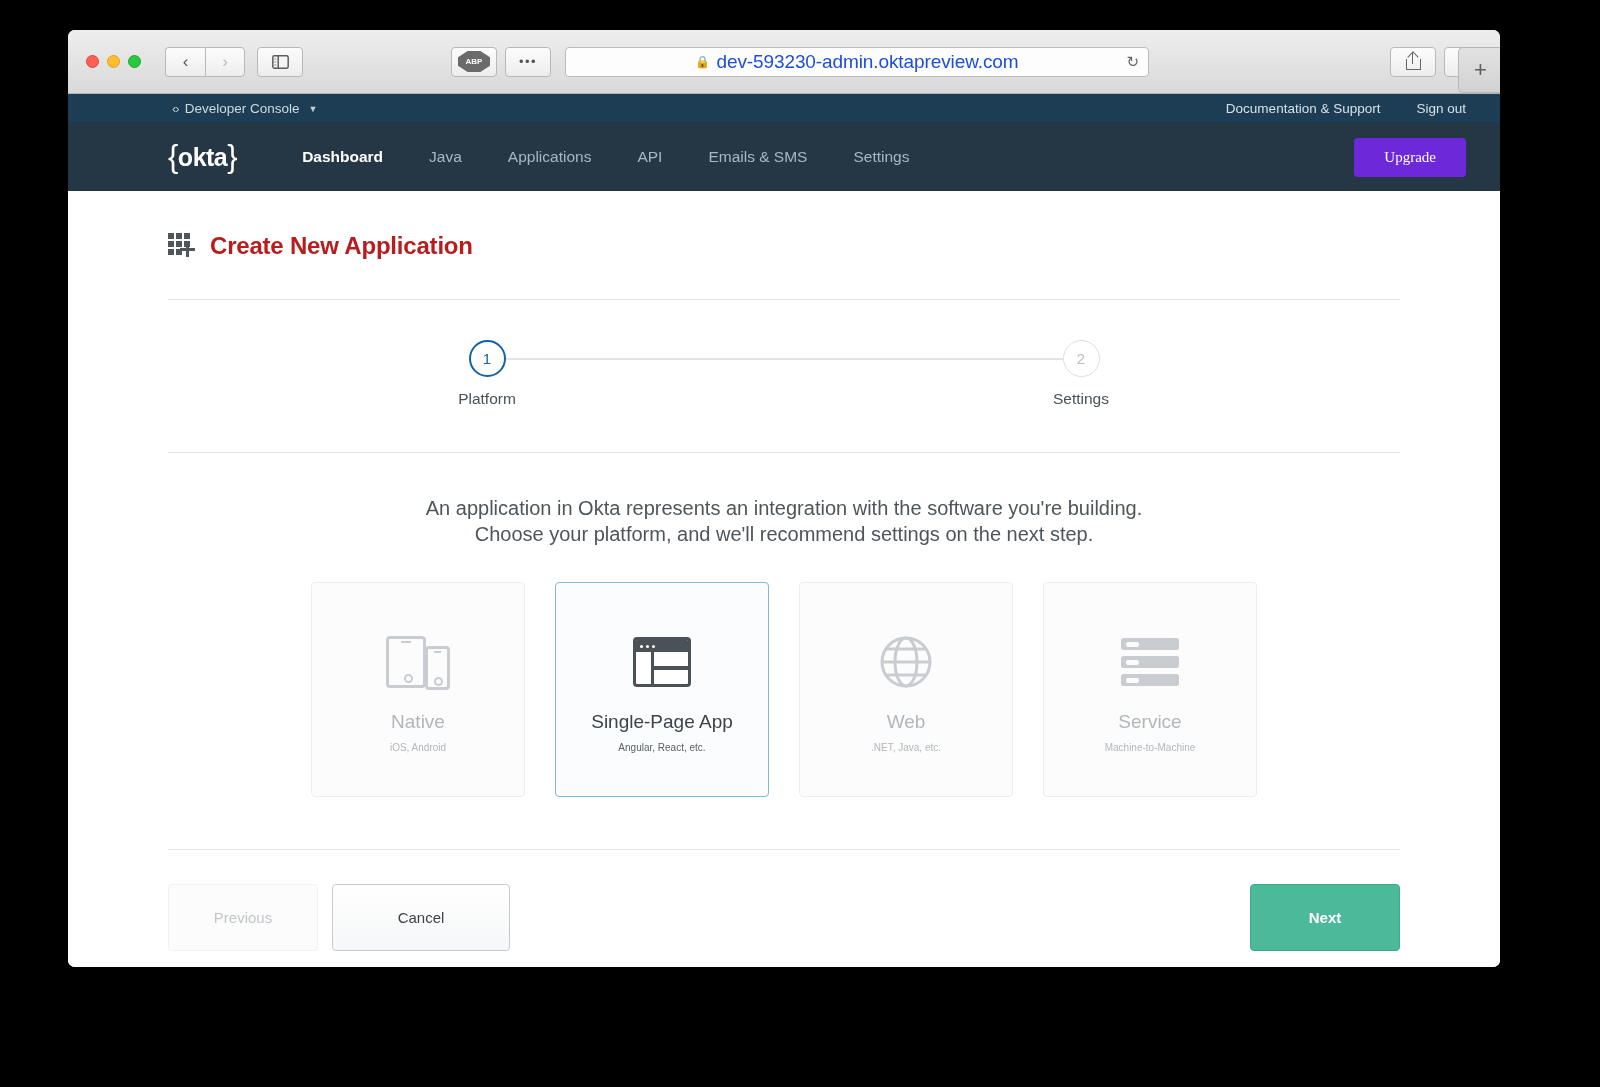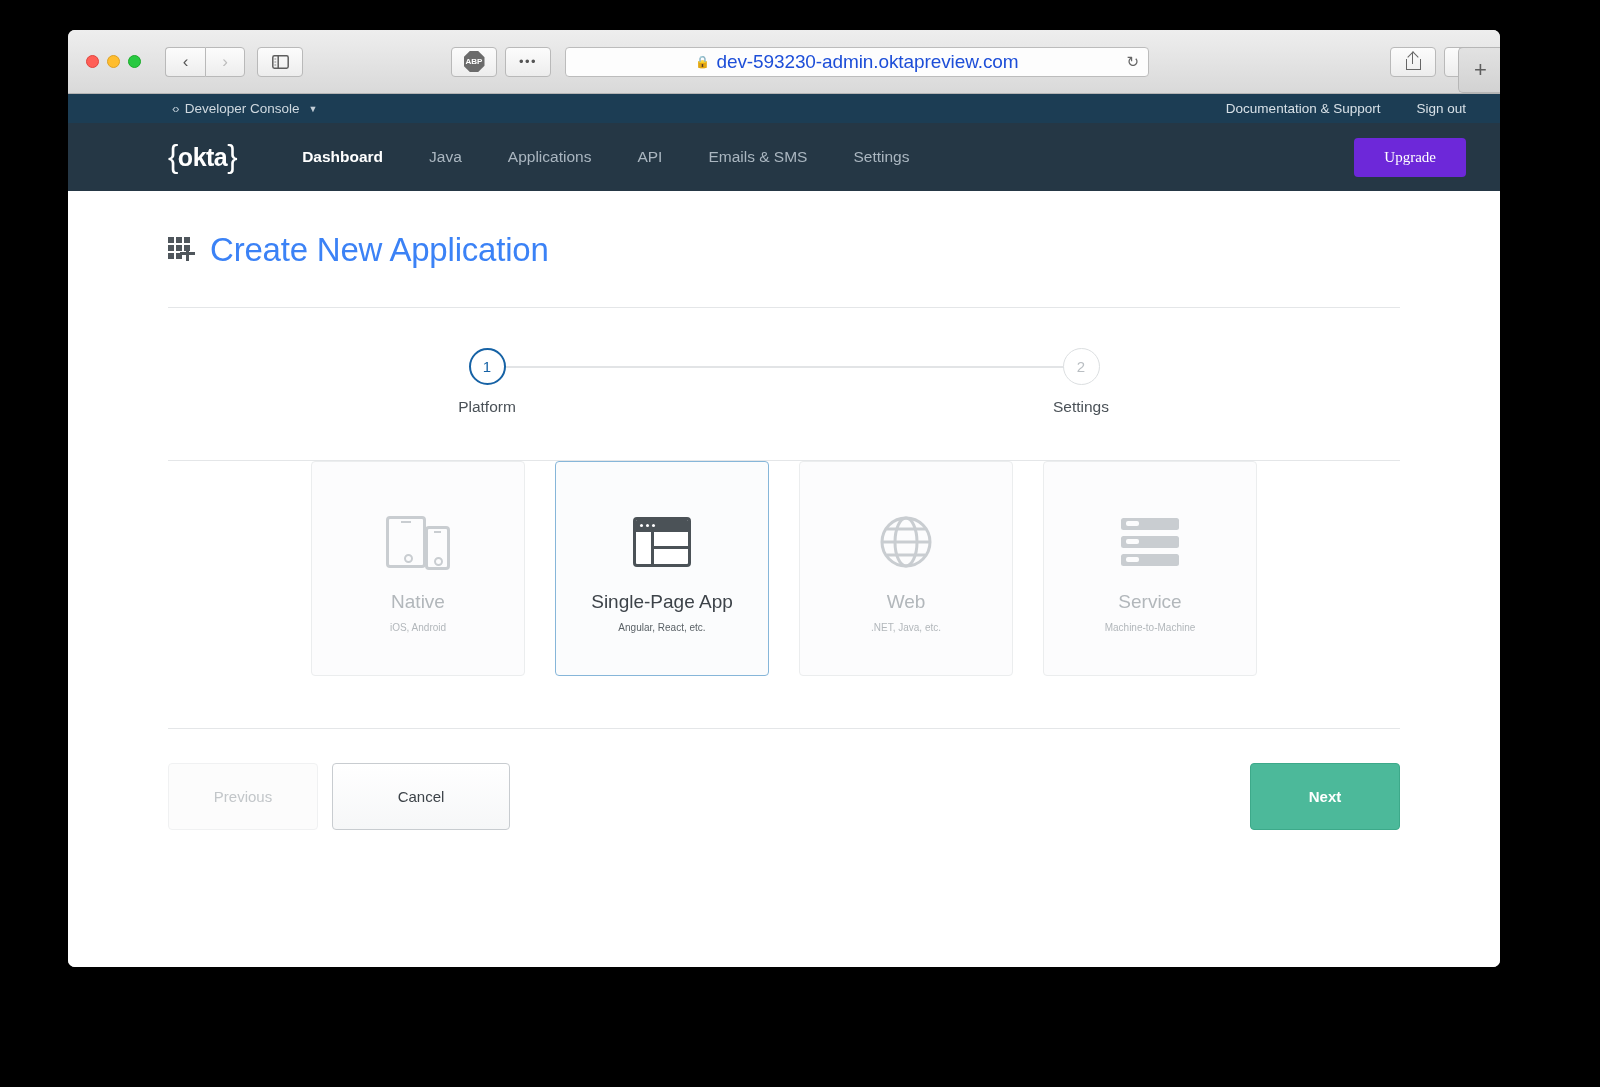--- a/index.html
+++ b/index.html
@@ -64,21 +64,21 @@
   .chev { font-size: 17px; line-height: 1; }
   .chev.disabled { color: #bdbdbd; }
 
   #sidebar-toggle-btn { margin-left: 12px; width: 46px; }
 
   .ext-group { display: flex; gap: 8px; margin-left: 148px; }
   #abp-ext-btn { width: 46px; }
   #more-ext-btn { width: 46px; font-size: 13px; letter-spacing: 1.5px; }
 
   .abp-octagon {
-    width: 21px; height: 21px;
+    width: 32px; height: 21px;
     background: #6b6b6b;
     clip-path: polygon(30% 0,70% 0,100% 30%,100% 70%,70% 100%,30% 100%,0 70%,0 30%);
     color: #fff;
     font-size: 8px;
     font-weight: bold;
     display: flex; align-items: center; justify-content: center;
     letter-spacing: 0;
   }
 
   #url-bar {
@@ -217,23 +217,23 @@
   }
 
   #page-header {
     display: flex;
     align-items: center;
     gap: 12px;
     padding-top: 40px;
     padding-bottom: 38px;
   }
   #page-title {
-    font-size: 33px;
-    font-weight: 400;
-    color: #3b82f6;
+    font-size: 24px;
+    font-weight: 700;
+    color: #b91c1c;
     letter-spacing: -0.2px;
   }
 
   .app-add-icon { position: relative; width: 30px; height: 30px; }
   .app-add-icon .sq {
     position: absolute; width: 6px; height: 6px; background: #4f565c;
   }
   .app-add-icon .plus-v, .app-add-icon .plus-h {
     position: absolute; background: #4f565c;
   }
@@ -567,20 +567,24 @@
         </div>
         <div class="step two">
           <div class="step-circle">2</div>
           <div class="step-label">Settings</div>
         </div>
       </div>
     </div>
 
     <hr class="hr">
 
+    <div id="wizard-description">
+      <div>An application in Okta represents an integration with the software you're building.</div>
+      <div>Choose your platform, and we'll recommend settings on the next step.</div>
+    </div>
 
     <div id="platform-cards">
 
       <div class="platform-card">
         <div class="card-icon">
           <span class="icon-native">
             <span class="tablet"></span>
               <span class="phone"></span>
           </span>
         </div>

